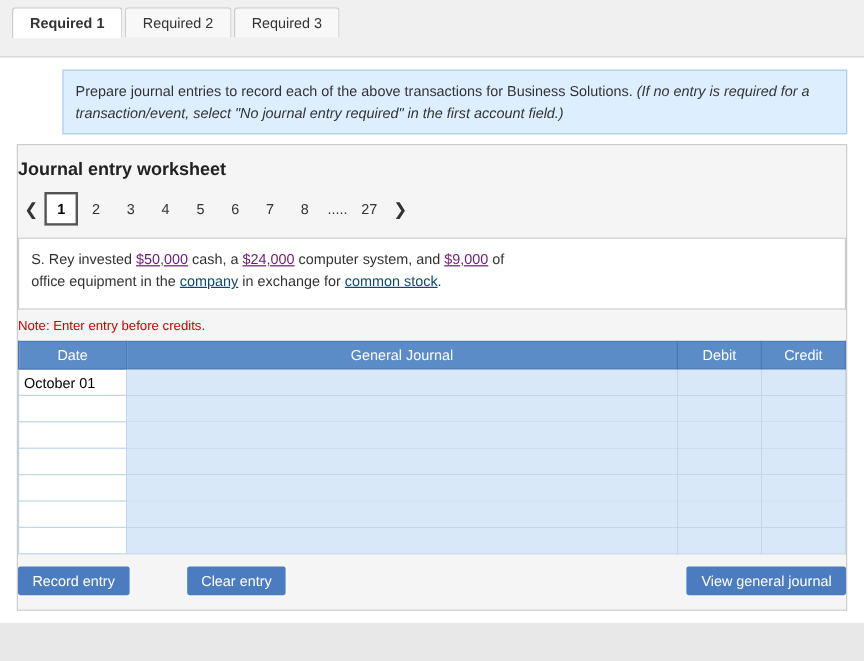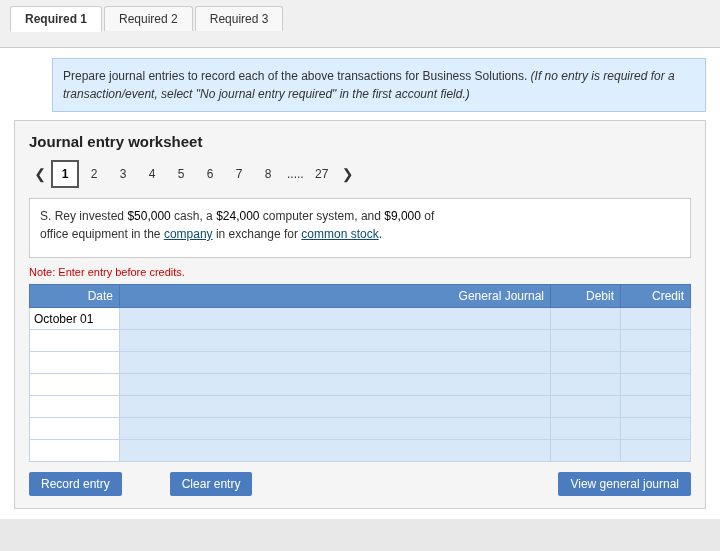--- a/index.html
+++ b/index.html
@@ -64,21 +64,21 @@
       font-size: 12px;
       cursor: pointer;
       border-radius: 2px;
     }
 
     
     .worksheet-panel {
       border: 1px solid #ccc;
       background: #f5f5f5;
       margin-top: 8px;
-      padding: 12px 14px;
+      padding: 12px 0;
     }
     .worksheet-title {
       font-size: 15px;
       font-weight: bold;
       color: #222;
       margin-bottom: 10px;
     }
 
     
     .pagination {
@@ -129,21 +129,21 @@
     .transaction-box {
       border: 1px solid #ccc;
       background: #fff;
       padding: 8px 10px;
       font-size: 12px;
       color: #333;
       margin-bottom: 8px;
       line-height: 1.5;
       min-height: 60px;
     }
-    .transaction-box .highlight-red { color: #000000; }
+    .transaction-box .highlight-red { color: #701a75; text-decoration: underline; }
     .transaction-box .highlight-blue { color: #0c4a6e; text-decoration: underline; }
 
     
     .note-text {
       color: #cc0000;
       font-size: 11px;
       margin-bottom: 6px;
     }
 
     
@@ -152,21 +152,21 @@
       border-collapse: collapse;
       margin-bottom: 10px;
     }
     .journal-table th {
       background: #5b8cc8;
       color: #fff;
       font-size: 12px;
       font-weight: normal;
       padding: 4px 6px;
       border: 1px solid #4a7ab5;
-      text-align: right;
+      text-align: center;
     }
     .journal-table th.date-col { width: 90px; }
     .journal-table th.journal-col { }
     .journal-table th.debit-col { width: 70px; }
     .journal-table th.credit-col { width: 70px; }
 
     .journal-table td {
       border: 1px solid #c0d4ec;
       padding: 0;
       height: 22px;

